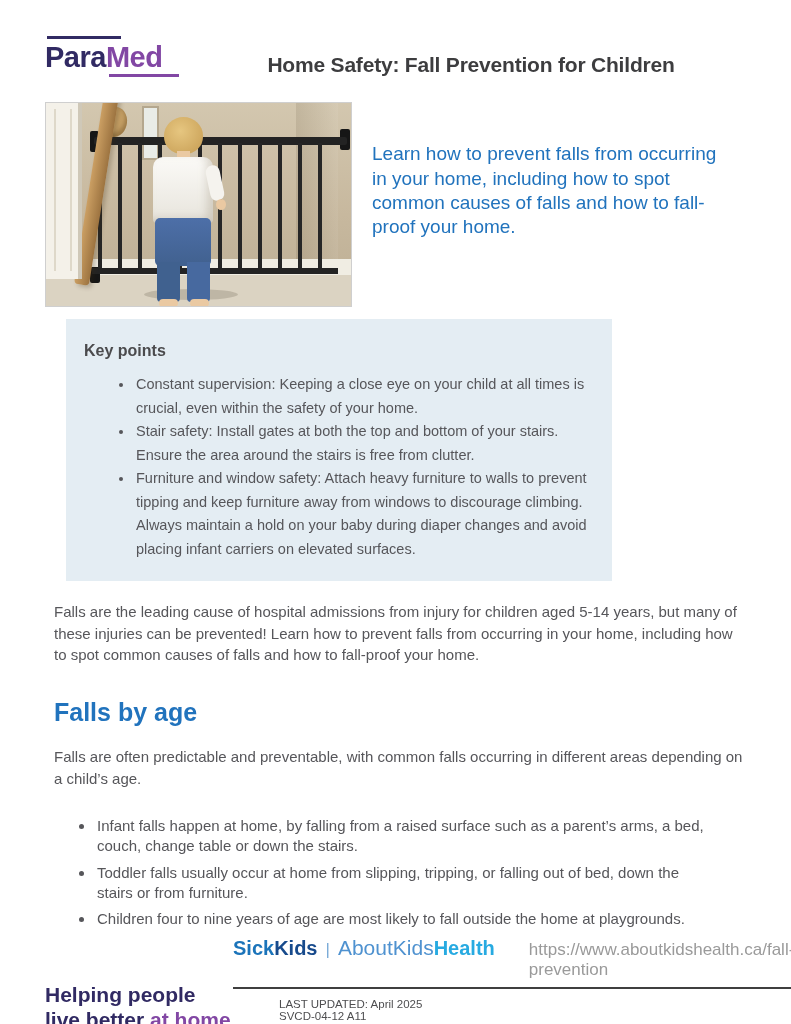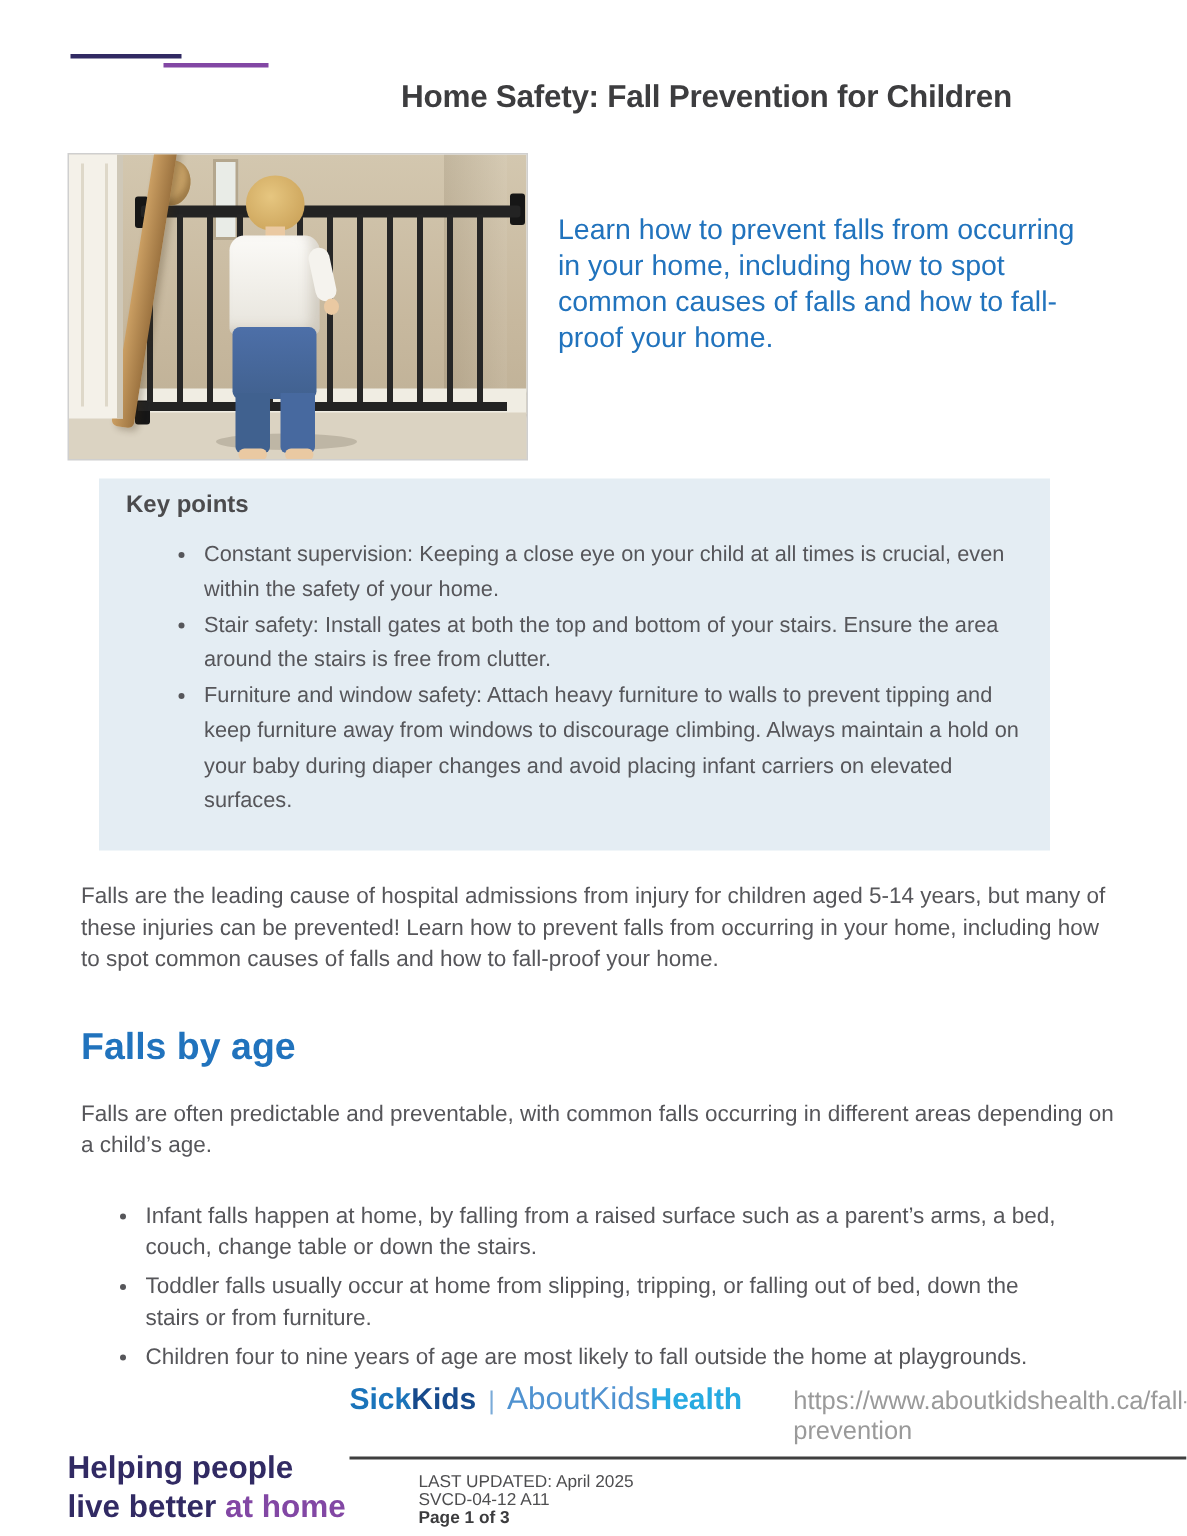--- a/index.html
+++ b/index.html
@@ -55,21 +55,21 @@
     background:linear-gradient(180deg,#4d6fa8,#41618f);}
   .ph-leg-l{position:absolute;left:11px;top:145px;width:23px;height:40px;background:#40618f;border-radius:0 0 4px 4px;}
   .ph-leg-r{position:absolute;left:41px;top:145px;width:23px;height:40px;background:#47699f;border-radius:0 0 4px 4px;}
   .ph-foot-l{position:absolute;left:13px;top:182px;width:19px;height:8px;background:#eac9a2;border-radius:4px;}
   .ph-foot-r{position:absolute;left:44px;top:182px;width:19px;height:8px;background:#eac9a2;border-radius:4px;}
   .ph-door{position:absolute;left:0;top:0;width:36px;height:176px;background:#f4f1e9;border-right:4px solid #cfc8b8;}
   .ph-door-groove{position:absolute;top:6px;width:2px;height:162px;background:#ded8c9;}
   .ph-door-groove.g1{left:8px;} .ph-door-groove.g2{left:24px;}
   .intro{width:348px;margin:40px 0 0 20px;font-size:19px;line-height:1.27;color:var(--accent-blue);}
   
-  .keypoints{margin:12px 0 0 21px;width:634px;background:var(--box-bg);padding:9px 14px 20px 18px;}
+  .keypoints{margin:12px 0 0 21px;width:546px;background:var(--box-bg);padding:23px 14px 20px 18px;}
   .keypoints-heading{font-size:16px;font-weight:bold;color:#4b4b4d;}
   .keypoints ul{margin:13px 0 0 0;padding-left:50px;}
   .keypoints li{font-size:14.5px;line-height:1.62;color:#56565a;padding-left:2px;}
   
   .body-para{margin:20px 0 0 9px;font-size:15px;line-height:1.42;color:#56565a;}
   .section-heading{margin:33px 0 0 9px;font-size:25px;font-weight:bold;color:var(--accent-blue);}
   .para2{margin-top:19px;}
   .body-list{margin:27px 0 0 9px;padding-left:41px;}
   .body-list li{font-size:15px;line-height:1.36;color:#56565a;margin-bottom:6px;max-width:620px;padding-left:2px;}
   
@@ -91,20 +91,21 @@
   .page-num{font-weight:bold;color:#3c3c3e;}
 </style>
 </head>
 <body>
 
 <div class="page">
 
   <header>
     <div class="logo">
       <div class="logo-line-top"></div>
+      <div class="logo-text"><span class="logo-para">Para</span><span class="logo-med">Med</span></div>
       <div class="logo-line-bottom"></div>
     </div>
     <h1 class="title">Home Safety: Fall Prevention for Children</h1>
   </header>
 
   <section class="hero">
     <div class="photo">
       <div class="ph-corner"></div>
       <div class="ph-window"></div>
       <div class="ph-baseboard"></div>

